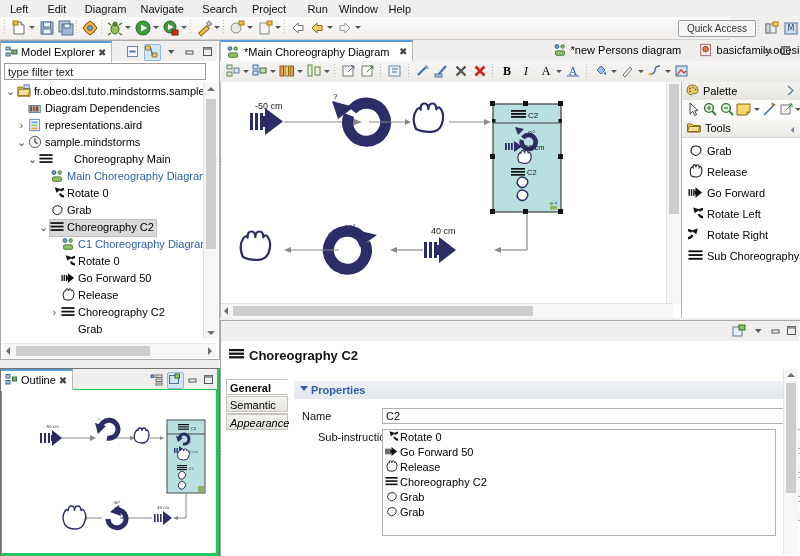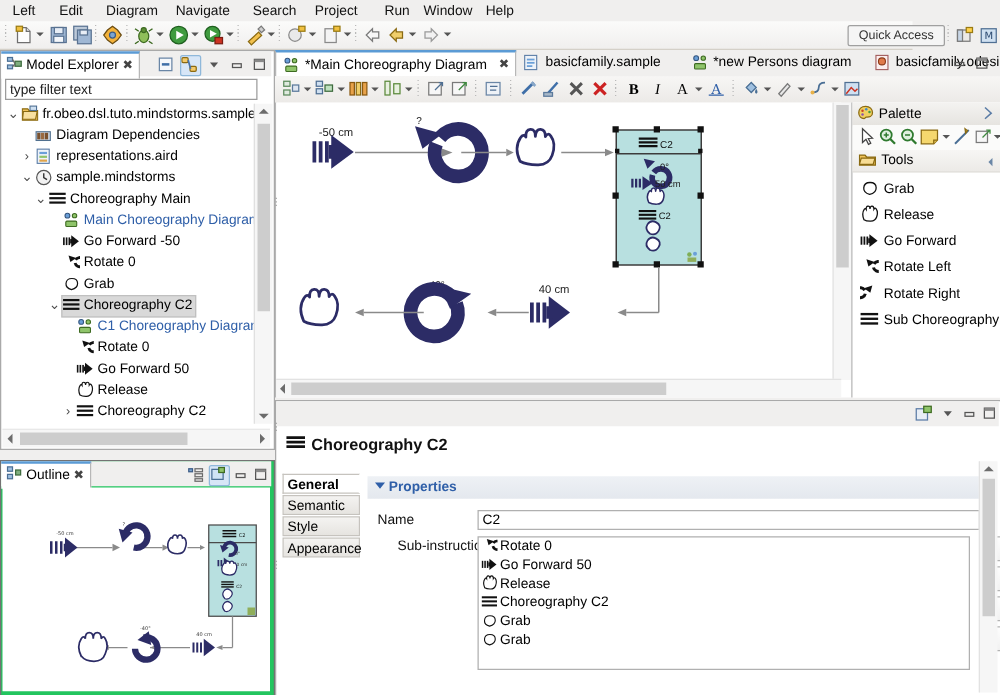--- a/index.html
+++ b/index.html
@@ -348,45 +348,31 @@
         </div>
         <div class="trow">
           <div class="tw" style="left: 26px; font-size: 11px;">⌄</div>
           <div class="ic" style="left: 37px;">
             <svg width="14" height="14" viewBox="0 0 16 16">
               <rect x="0.5" y="2.5" width="15" height="2" fill="#111"></rect>
               <rect x="0.5" y="6.5" width="15" height="2" fill="#111"></rect>
               <rect x="0.5" y="10.5" width="15" height="2" fill="#111"></rect>
             </svg>
           </div>
-          <div class="lb" style="left: 54px;">Choreography Main</div>
+          <div class="lb" style="left: 72px;">Choreography Main</div>
         </div>
         <div class="trow">
           <div class="ic" style="left: 48px;">
             <svg width="14" height="14" viewBox="0 0 16 16">
               <circle cx="4.5" cy="4" r="2.2" fill="#6a9fd8" stroke="#33557f"></circle>
               <circle cx="11" cy="4" r="2" fill="#8fc46a" stroke="#3e6b22"></circle>
               <rect x="3" y="9" width="10" height="5" rx="1" fill="#8fc46a" stroke="#3e6b22"></rect>
             </svg>
           </div>
           <div class="lb lnkblue" style="left: 65px;">Main Choreography Diagram</div>
-        </div>
-        <div class="trow">
-          <div class="ic" style="left: 48px;">
-            <svg width="14" height="14" viewBox="0 0 16 16">
-              <g fill="#111">
-                <rect x="0.5" y="4.5" width="1.5" height="7"></rect>
-                <rect x="3" y="4.5" width="1.5" height="7"></rect>
-                <rect x="5.5" y="4.5" width="1.5" height="7"></rect>
-                <polygon points="8,2.5 15,8 8,13.5"></polygon>
-                <rect x="7" y="6" width="3" height="4"></rect>
-              </g>
-            </svg>
-          </div>
-          <div class="lb" style="left: 65px;">Go Forward -50</div>
         </div>
         <div class="trow">
           <div class="ic" style="left: 48px;">
             <svg width="14" height="14" viewBox="0 0 16 16">
               <path d="M11.5 8.5 a4.2 4.2 0 1 0 0.5 -3" fill="none" stroke="#111" stroke-width="2.6"></path>
               <polygon points="5.5,1.5 12.6,3.8 7.2,7.6" fill="#111"></polygon>
             </svg>
           </div>
           <div class="lb" style="left: 65px;">Rotate 0</div>
         </div>
@@ -602,31 +588,20 @@
           <span style="position: absolute; left: 5px; top: 3px;">
             <svg width="14" height="14" viewBox="0 0 16 16">
               <circle cx="4.5" cy="4" r="2.2" fill="#6a9fd8" stroke="#33557f"></circle>
               <circle cx="11" cy="4" r="2" fill="#8fc46a" stroke="#3e6b22"></circle>
               <rect x="3" y="9" width="10" height="5" rx="1" fill="#8fc46a" stroke="#3e6b22"></rect>
             </svg>
           </span>
           <span style="position: absolute; left: 23px; top: 0px; line-height: 20px;">*Main Choreography Diagram</span>
           <span style="position: absolute; right: 5px; top: 0px; line-height: 20px; font-size: 10px; color: rgb(68, 68, 68);">✖</span>
         </div>
-        <div class="edtab" style="left: 193.4px; width: 134.2px;">
-          <span style="position: absolute; left: 5px; top: 3px;">
-            <svg width="14" height="14" viewBox="0 0 16 16">
-              <rect x="2" y="1.5" width="11" height="13" fill="#eef3f9" stroke="#5a7ca6"></rect>
-              <rect x="4" y="4.5" width="7" height="1.6" fill="#6a9fd8"></rect>
-              <rect x="4" y="7.5" width="7" height="1.6" fill="#6a9fd8"></rect>
-              <rect x="4" y="10.5" width="5" height="1.6" fill="#6a9fd8"></rect>
-            </svg>
-          </span>
-          <span style="position: absolute; left: 23px; top: 0px; line-height: 20px;">basicfamily.sample</span>
-        </div>
         <div class="edtab" style="left: 327.6px; width: 146px;">
           <span style="position: absolute; left: 5px; top: 3px;">
             <svg width="14" height="14" viewBox="0 0 16 16">
               <circle cx="4.5" cy="4" r="2.2" fill="#6a9fd8" stroke="#33557f"></circle>
               <circle cx="11" cy="4" r="2" fill="#8fc46a" stroke="#3e6b22"></circle>
               <rect x="3" y="9" width="10" height="5" rx="1" fill="#8fc46a" stroke="#3e6b22"></rect>
             </svg>
           </span>
           <span style="position: absolute; left: 23px; top: 0px; line-height: 20px;">*new Persons diagram</span>
         </div>
@@ -1061,21 +1036,21 @@
         </svg>
       </span><span>Choreography C2</span>
     </div>
 
     <div id="prBody">
 
       <div id="sideTabs">
           <div class="ptab sel" style="top: 10px;">General</div>
           <div class="ptab" style="top: 27px;">Semantic</div>
           <div class="ptab" style="top: 44px;">Style</div>
-          <div class="ptab" style="top: 61px;">Appearance</div>
+          <div class="ptab" style="top: 45px; font-style: italic;">Appearance</div>
         </div>
 
       <div id="secHdr">
         <span class="tw"></span>
         <span class="lb">Properties</span>
       </div>
 
       <div class="flbl" style="left:80px;top:41px;">Name</div>
       <div id="nameInput">C2</div>
 

